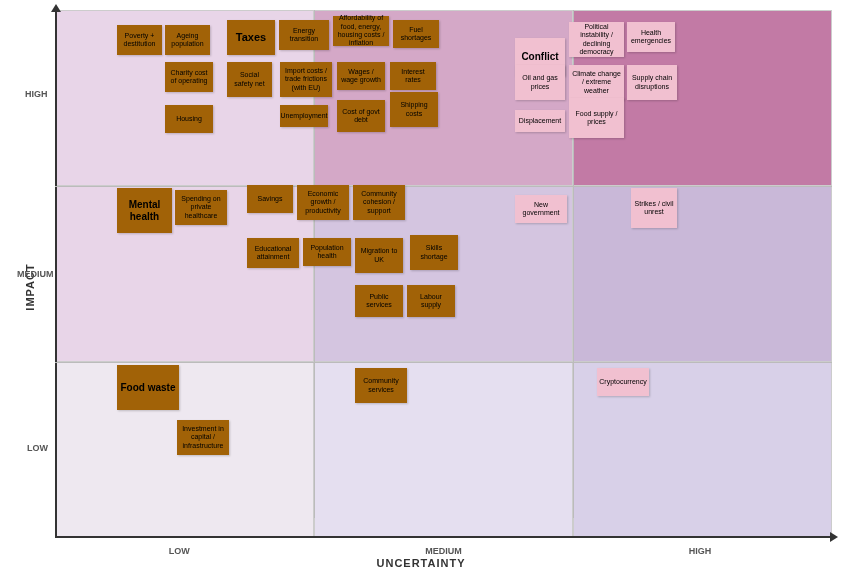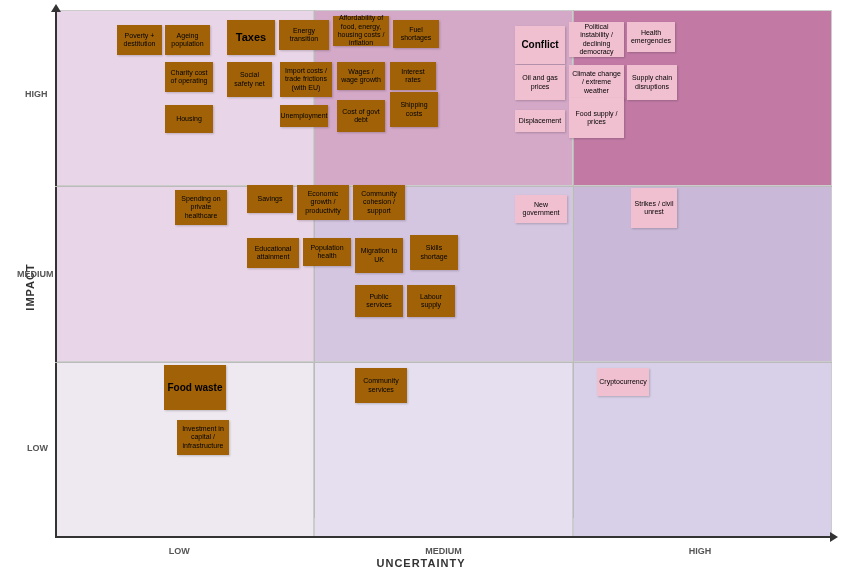--- a/index.html
+++ b/index.html
@@ -187,45 +187,46 @@
     <div class="note note-blue" style="left:278px;top:6px;width:56px;height:30px;">Affordability of food, energy, housing costs / inflation</div>
     <div class="note note-blue" style="left:338px;top:10px;width:46px;height:28px;">Fuel shortages</div>
     <div class="note note-blue" style="left:172px;top:52px;width:45px;height:35px;">Social safety net</div>
     <div class="note note-blue" style="left:225px;top:52px;width:52px;height:35px;">Import costs / trade frictions (with EU)</div>
     <div class="note note-blue" style="left:282px;top:52px;width:48px;height:28px;">Wages / wage growth</div>
     <div class="note note-blue" style="left:335px;top:52px;width:46px;height:28px;">Interest rates</div>
     <div class="note note-blue" style="left:225px;top:95px;width:48px;height:22px;">Unemployment</div>
     <div class="note note-blue" style="left:282px;top:90px;width:48px;height:32px;">Cost of govt debt</div>
     <div class="note note-blue" style="left:335px;top:82px;width:48px;height:35px;">Shipping costs</div>
 
-    <div class="note note-pink" style="left:460px;top:16px;width:50px;height:38px;font-size:10px;font-weight:bold;">Conflict</div>
+    <div class="note note-pink" style="left:460px;top:28px;width:50px;height:38px;font-size:10px;font-weight:bold;">Conflict</div>
     <div class="note note-pink" style="left:514px;top:12px;width:55px;height:35px;">Political instability / declining democracy</div>
     <div class="note note-pink" style="left:572px;top:12px;width:48px;height:30px;">Health emergencies</div>
     <div class="note note-pink" style="left:460px;top:55px;width:50px;height:35px;">Oil and gas prices</div>
     <div class="note note-pink" style="left:514px;top:55px;width:55px;height:35px;">Climate change / extreme weather</div>
     <div class="note note-pink" style="left:572px;top:55px;width:50px;height:35px;">Supply chain disruptions</div>
     <div class="note note-pink" style="left:460px;top:100px;width:50px;height:22px;">Displacement</div>
     <div class="note note-pink" style="left:514px;top:88px;width:55px;height:40px;">Food supply / prices</div>
 
+    <div class="note note-blue" style="left:62px;top:178px;width:55px;height:45px;font-size:10px;font-weight:bold;">Mental health</div>
     <div class="note note-blue" style="left:120px;top:180px;width:52px;height:35px;">Spending on private healthcare</div>
 
     <div class="note note-blue" style="left:192px;top:175px;width:46px;height:28px;">Savings</div>
     <div class="note note-blue" style="left:242px;top:175px;width:52px;height:35px;">Economic growth / productivity</div>
     <div class="note note-blue" style="left:298px;top:175px;width:52px;height:35px;">Community cohesion / support</div>
     <div class="note note-blue" style="left:192px;top:228px;width:52px;height:30px;">Educational attainment</div>
     <div class="note note-blue" style="left:248px;top:228px;width:48px;height:28px;">Population health</div>
     <div class="note note-blue" style="left:300px;top:228px;width:48px;height:35px;">Migration to UK</div>
     <div class="note note-blue" style="left:355px;top:225px;width:48px;height:35px;">Skills shortage</div>
     <div class="note note-blue" style="left:300px;top:275px;width:48px;height:32px;">Public services</div>
     <div class="note note-blue" style="left:352px;top:275px;width:48px;height:32px;">Labour supply</div>
 
     <div class="note note-pink" style="left:460px;top:185px;width:52px;height:28px;">New government</div>
     <div class="note note-pink" style="left:576px;top:178px;width:46px;height:40px;">Strikes / civil unrest</div>
 
-    <div class="note note-blue" style="left:62px;top:355px;width:62px;height:45px;font-size:10px;font-weight:bold;margin-left:47px;">Food waste</div>
+    <div class="note note-blue" style="left:62px;top:355px;width:62px;height:45px;font-size:10px;font-weight:bold;">Food waste</div>
     <div class="note note-blue" style="left:122px;top:410px;width:52px;height:35px;">Investment in capital / infrastructure</div>
 
     <div class="note note-blue" style="left:300px;top:358px;width:52px;height:35px;">Community services</div>
 
     <div class="note note-pink" style="left:542px;top:358px;width:52px;height:28px;">Cryptocurrency</div>
 
   </div>
 </div>
 
 </body></html>

